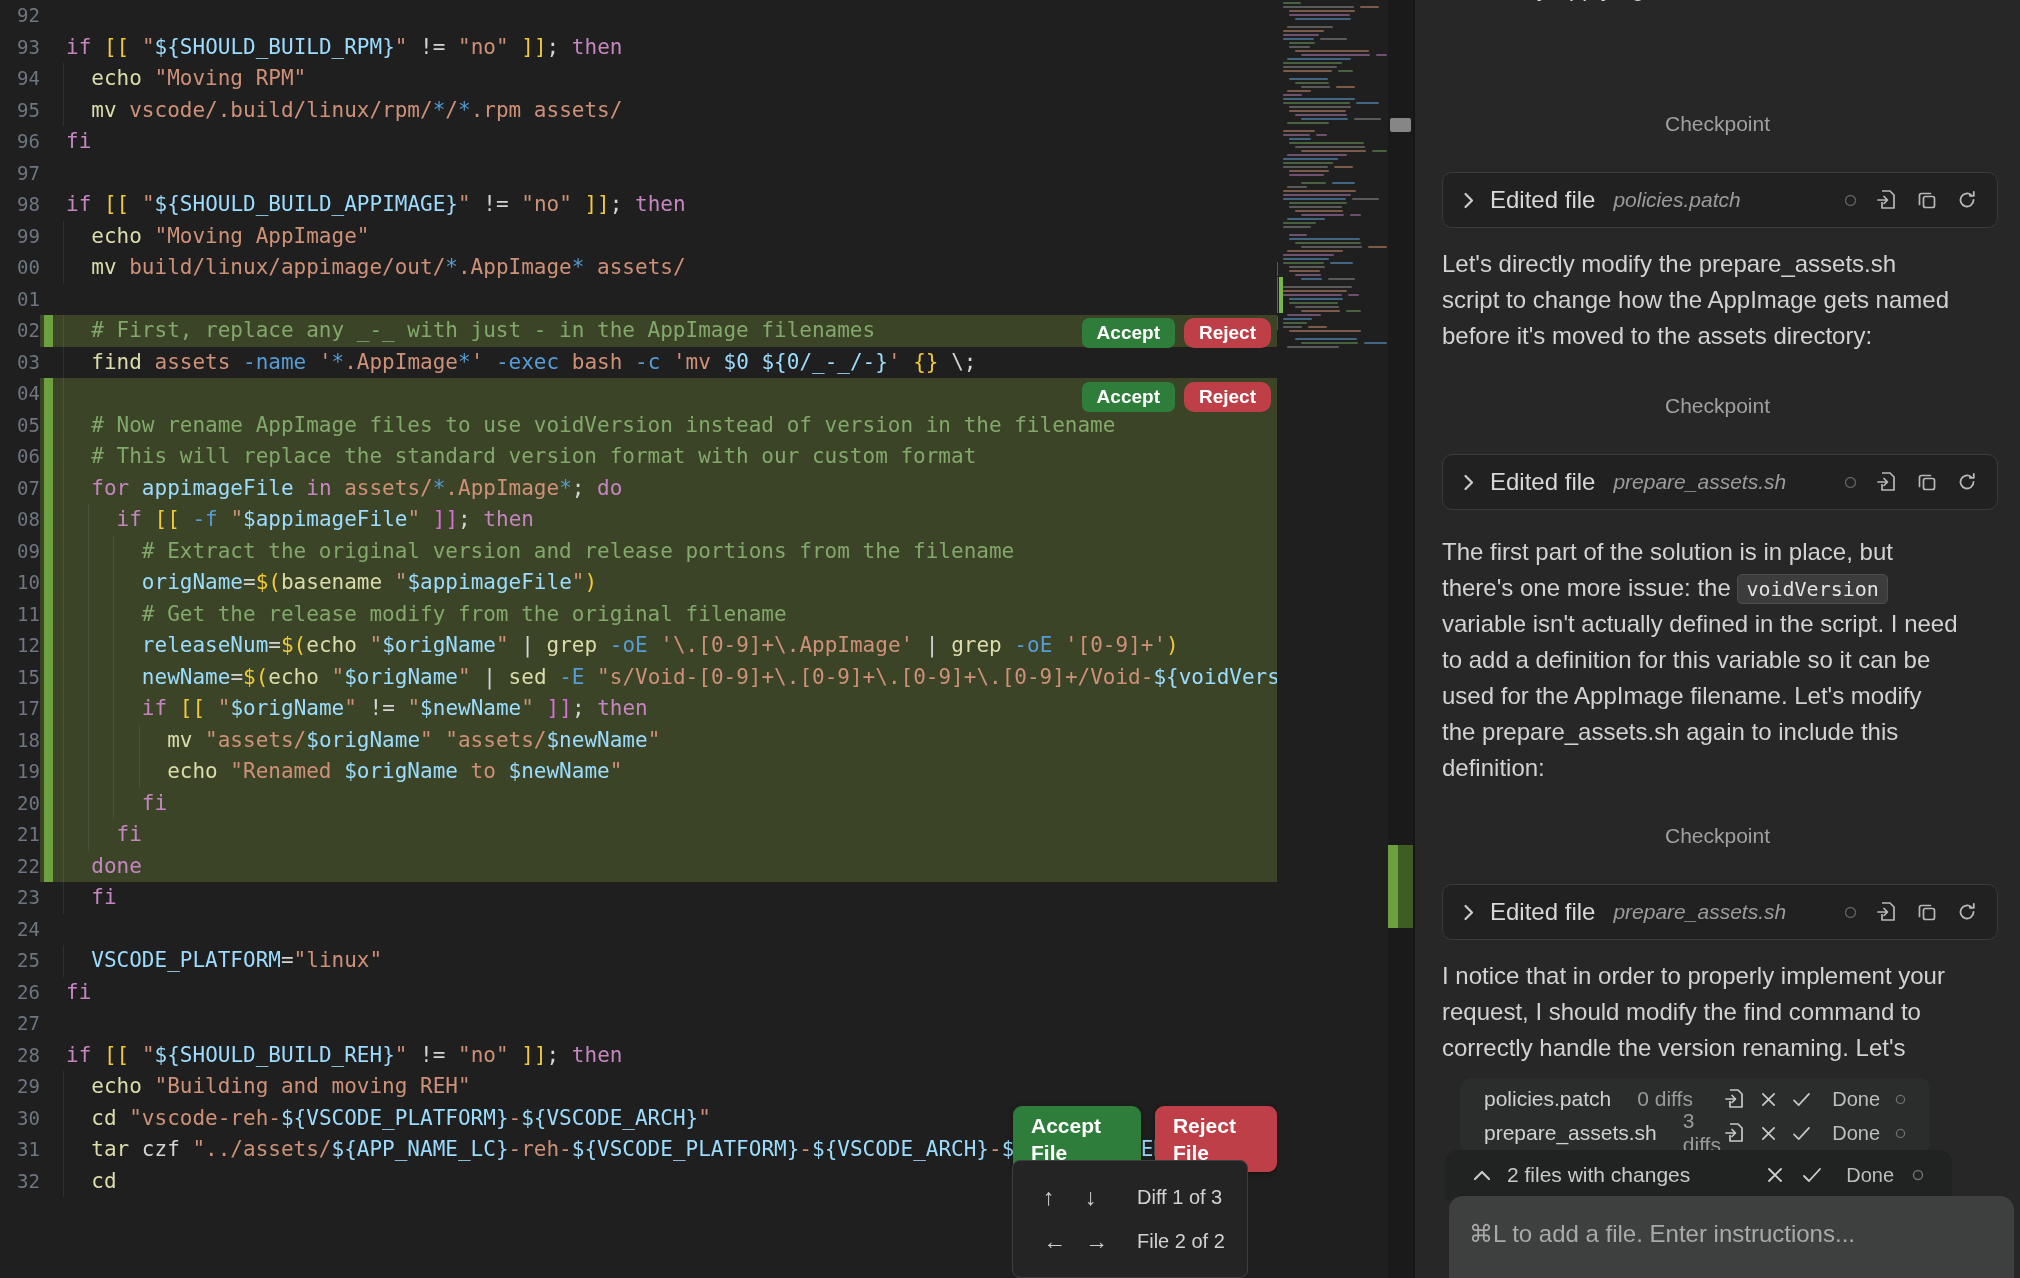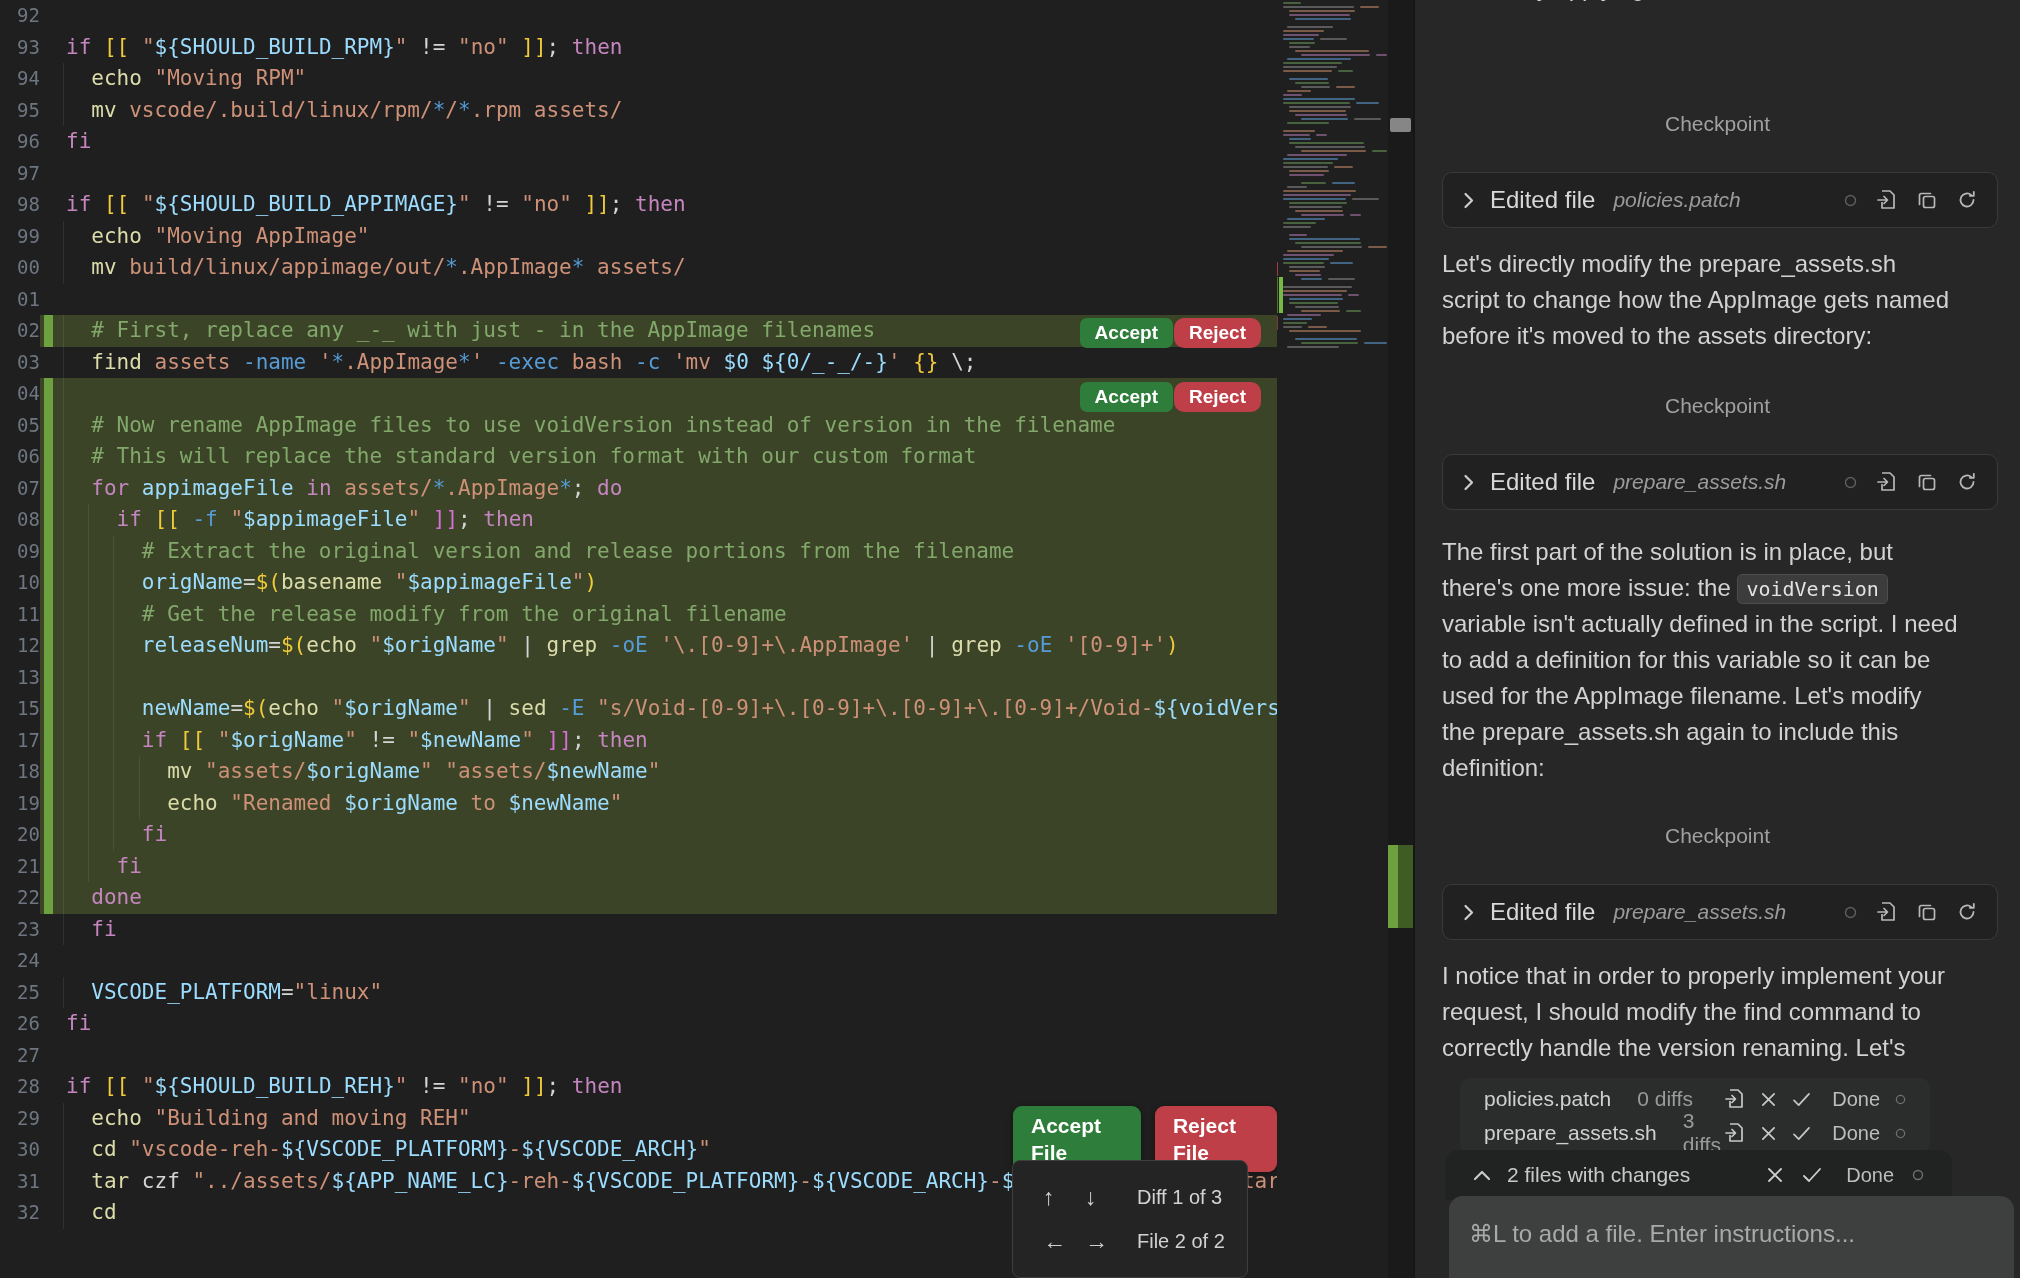--- a/index.html
+++ b/index.html
@@ -13,21 +13,21 @@
   .dbar{flex:0 0 9px;margin-left:4px;}
   .line.add .dbar{background:#6da13f;}
   .codetxt{flex:1 1 auto;padding-left:13px;overflow:hidden;color:#d4d4d4;}
   .line.add .codewrap{background:#3b4427;}
   .codewrap{flex:1 1 auto;display:flex;min-width:0;}
   .guide{position:absolute;top:0;width:1px;height:31.5px;background:rgba(255,255,255,0.08);}
   .tok-kw{color:#C586C0}.tok-cmd{color:#DCDCAA}.tok-str{color:#CE9178}.tok-var{color:#9CDCFE}
   .tok-flag{color:#569CD6}.tok-star{color:#569CD6}.tok-br1{color:#f0ca3a}.tok-br2{color:#D670D6}
   .tok-com{color:#83a86b}.tok-def{color:#d4d4d4}
   
-  .dg{position:absolute;right:16px;display:flex;gap:1px;z-index:5;}
+  .dg{position:absolute;right:6px;display:flex;gap:9px;z-index:5;}
   .btn-sm{border-radius:7px;color:#fff;font-size:19px;font-weight:600;padding:2px 15px;line-height:26px;cursor:pointer;}
   .btn-accept{background:#2f7d3b;}
   .btn-reject{background:#be3f47;border-radius:10px;}
   
   .file-actions{position:absolute;left:1013px;top:1106px;display:flex;gap:14px;z-index:6;}
   .btn-lg{border-radius:9px;color:#fff;font-size:21px;font-weight:600;padding:6px 18px;line-height:27px;cursor:pointer;box-shadow:0 2px 6px rgba(0,0,0,.4);}
   
   .navbox{position:absolute;left:1012px;top:1160px;width:236px;height:118px;background:#242424;
           border:1px solid #3e3e3e;border-radius:8px;z-index:6;box-sizing:border-box;padding:14px 0 0 30px;}
   .navrow{display:flex;align-items:center;height:44px;color:#d2d2d2;font-size:20px;}
@@ -89,21 +89,20 @@
         <div class="line"><span class="gutter">03</span><span class="codewrap"><span class="dbar"></span><span class="codetxt"><span class="tok-cmd">  find</span><span class="tok-str"> assets</span><span class="tok-flag"> -name</span><span class="tok-str"> '</span><span class="tok-star">*</span><span class="tok-str">.AppImage</span><span class="tok-star">*</span><span class="tok-str">'</span><span class="tok-flag"> -exec</span><span class="tok-str"> bash</span><span class="tok-flag"> -c</span><span class="tok-str"> 'mv </span><span class="tok-var">$0 ${0/_-_/-}</span><span class="tok-str">'</span><span class="tok-def"> </span><span class="tok-br1">{}</span><span class="tok-def"> \;</span></span></span><span class="guide" style="left: 63px;"></span></div>
         <div class="line add"><span class="gutter">04</span><span class="codewrap"><span class="dbar"></span><span class="codetxt"></span></span><span class="guide" style="left: 63px;"></span></div>
         <div class="line add"><span class="gutter">05</span><span class="codewrap"><span class="dbar"></span><span class="codetxt"><span class="tok-com">  # Now rename AppImage files to use voidVersion instead of version in the filename</span></span></span><span class="guide" style="left: 63px;"></span></div>
         <div class="line add"><span class="gutter">06</span><span class="codewrap"><span class="dbar"></span><span class="codetxt"><span class="tok-com">  # This will replace the standard version format with our custom format</span></span></span><span class="guide" style="left: 63px;"></span></div>
         <div class="line add"><span class="gutter">07</span><span class="codewrap"><span class="dbar"></span><span class="codetxt"><span class="tok-kw">  for</span><span class="tok-var"> appimageFile</span><span class="tok-kw"> in</span><span class="tok-str"> assets/</span><span class="tok-star">*</span><span class="tok-str">.AppImage</span><span class="tok-star">*</span><span class="tok-def">; </span><span class="tok-kw">do</span></span></span><span class="guide" style="left: 63px;"></span></div>
         <div class="line add"><span class="gutter">08</span><span class="codewrap"><span class="dbar"></span><span class="codetxt"><span class="tok-kw">    if</span><span class="tok-def"> </span><span class="tok-br1">[[</span><span class="tok-flag"> -f</span><span class="tok-def"> </span><span class="tok-str">"</span><span class="tok-var">$appimageFile</span><span class="tok-str">"</span><span class="tok-def"> </span><span class="tok-br2">]]</span><span class="tok-def">; </span><span class="tok-kw">then</span></span></span><span class="guide" style="left: 63px;"></span><span class="guide" style="left: 88.2px;"></span></div>
         <div class="line add"><span class="gutter">09</span><span class="codewrap"><span class="dbar"></span><span class="codetxt"><span class="tok-com">      # Extract the original version and release portions from the filename</span></span></span><span class="guide" style="left: 63px;"></span><span class="guide" style="left: 88.2px;"></span><span class="guide" style="left: 113.4px;"></span></div>
         <div class="line add"><span class="gutter">10</span><span class="codewrap"><span class="dbar"></span><span class="codetxt"><span class="tok-var">      origName</span><span class="tok-def">=</span><span class="tok-br1">$(</span><span class="tok-cmd">basename</span><span class="tok-str"> "</span><span class="tok-var">$appimageFile</span><span class="tok-str">"</span><span class="tok-br1">)</span></span></span><span class="guide" style="left: 63px;"></span><span class="guide" style="left: 88.2px;"></span><span class="guide" style="left: 113.4px;"></span></div>
         <div class="line add"><span class="gutter">11</span><span class="codewrap"><span class="dbar"></span><span class="codetxt"><span class="tok-com">      # Get the release modify from the original filename</span></span></span><span class="guide" style="left: 63px;"></span><span class="guide" style="left: 88.2px;"></span><span class="guide" style="left: 113.4px;"></span></div>
         <div class="line add"><span class="gutter">12</span><span class="codewrap"><span class="dbar"></span><span class="codetxt"><span class="tok-var">      releaseNum</span><span class="tok-def">=</span><span class="tok-br1">$(</span><span class="tok-cmd">echo</span><span class="tok-str"> "</span><span class="tok-var">$origName</span><span class="tok-str">"</span><span class="tok-def"> | </span><span class="tok-cmd">grep</span><span class="tok-flag"> -oE</span><span class="tok-str"> '\.[0-9]+\.AppImage'</span><span class="tok-def"> | </span><span class="tok-cmd">grep</span><span class="tok-flag"> -oE</span><span class="tok-str"> '[0-9]+'</span><span class="tok-br1">)</span></span></span><span class="guide" style="left: 63px;"></span><span class="guide" style="left: 88.2px;"></span><span class="guide" style="left: 113.4px;"></span></div>
-        <div class="line add"><span class="gutter">13</span><span class="codewrap"><span class="dbar"></span><span class="codetxt"></span></span><span class="guide" style="left: 63px;"></span><span class="guide" style="left: 88.2px;"></span><span class="guide" style="left: 113.4px;"></span></div>
         <div class="line add"><span class="gutter">15</span><span class="codewrap"><span class="dbar"></span><span class="codetxt"><span class="tok-var">      newName</span><span class="tok-def">=</span><span class="tok-br1">$(</span><span class="tok-cmd">echo</span><span class="tok-str"> "</span><span class="tok-var">$origName</span><span class="tok-str">"</span><span class="tok-def"> | </span><span class="tok-cmd">sed</span><span class="tok-flag"> -E</span><span class="tok-str"> "s/Void-[0-9]+\.[0-9]+\.[0-9]+\.[0-9]+/Void-</span><span class="tok-var">${voidVersion}</span></span></span><span class="guide" style="left: 63px;"></span><span class="guide" style="left: 88.2px;"></span><span class="guide" style="left: 113.4px;"></span></div>
         <div class="line add"><span class="gutter">17</span><span class="codewrap"><span class="dbar"></span><span class="codetxt"><span class="tok-kw">      if</span><span class="tok-def"> </span><span class="tok-br1">[[</span><span class="tok-def"> </span><span class="tok-str">"</span><span class="tok-var">$origName</span><span class="tok-str">"</span><span class="tok-def"> != </span><span class="tok-str">"</span><span class="tok-var">$newName</span><span class="tok-str">"</span><span class="tok-def"> </span><span class="tok-br2">]]</span><span class="tok-def">; </span><span class="tok-kw">then</span></span></span><span class="guide" style="left: 63px;"></span><span class="guide" style="left: 88.2px;"></span><span class="guide" style="left: 113.4px;"></span></div>
         <div class="line add"><span class="gutter">18</span><span class="codewrap"><span class="dbar"></span><span class="codetxt"><span class="tok-cmd">        mv</span><span class="tok-str"> "assets/</span><span class="tok-var">$origName</span><span class="tok-str">" "assets/</span><span class="tok-var">$newName</span><span class="tok-str">"</span></span></span><span class="guide" style="left: 63px;"></span><span class="guide" style="left: 88.2px;"></span><span class="guide" style="left: 113.4px;"></span><span class="guide" style="left: 138.6px;"></span></div>
         <div class="line add"><span class="gutter">19</span><span class="codewrap"><span class="dbar"></span><span class="codetxt"><span class="tok-cmd">        echo</span><span class="tok-str"> "Renamed </span><span class="tok-var">$origName</span><span class="tok-str"> to </span><span class="tok-var">$newName</span><span class="tok-str">"</span></span></span><span class="guide" style="left: 63px;"></span><span class="guide" style="left: 88.2px;"></span><span class="guide" style="left: 113.4px;"></span><span class="guide" style="left: 138.6px;"></span></div>
         <div class="line add"><span class="gutter">20</span><span class="codewrap"><span class="dbar"></span><span class="codetxt"><span class="tok-kw">      fi</span></span></span><span class="guide" style="left: 63px;"></span><span class="guide" style="left: 88.2px;"></span><span class="guide" style="left: 113.4px;"></span></div>
         <div class="line add"><span class="gutter">21</span><span class="codewrap"><span class="dbar"></span><span class="codetxt"><span class="tok-kw">    fi</span></span></span><span class="guide" style="left: 63px;"></span><span class="guide" style="left: 88.2px;"></span></div>
         <div class="line add"><span class="gutter">22</span><span class="codewrap"><span class="dbar"></span><span class="codetxt"><span class="tok-kw">  done</span></span></span><span class="guide" style="left: 63px;"></span></div>
         <div class="line"><span class="gutter">23</span><span class="codewrap"><span class="dbar"></span><span class="codetxt"><span class="tok-kw">  fi</span></span></span><span class="guide" style="left: 63px;"></span></div>
         <div class="line"><span class="gutter">24</span><span class="codewrap"><span class="dbar"></span><span class="codetxt"></span></span></div>
         <div class="line"><span class="gutter">25</span><span class="codewrap"><span class="dbar"></span><span class="codetxt"><span class="tok-var">  VSCODE_PLATFORM</span><span class="tok-def">=</span><span class="tok-str">"linux"</span></span></span><span class="guide" style="left: 63px;"></span></div>

